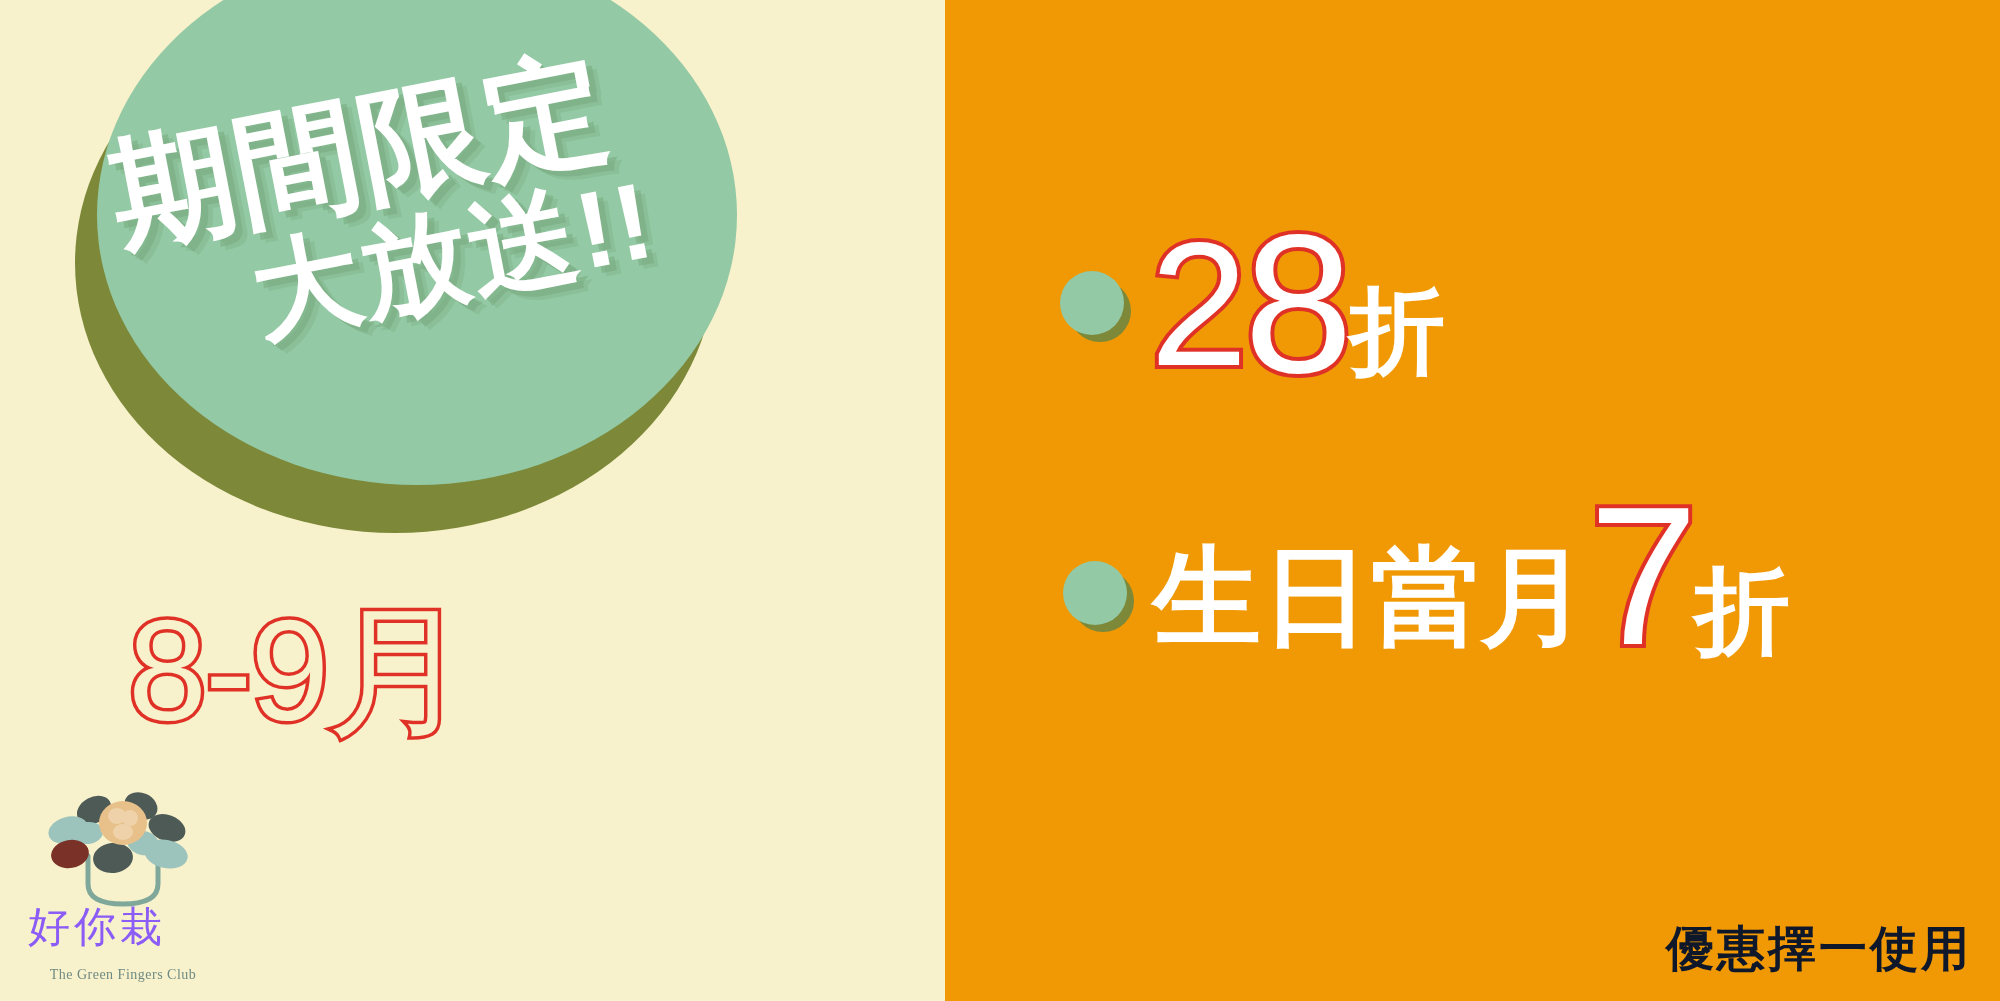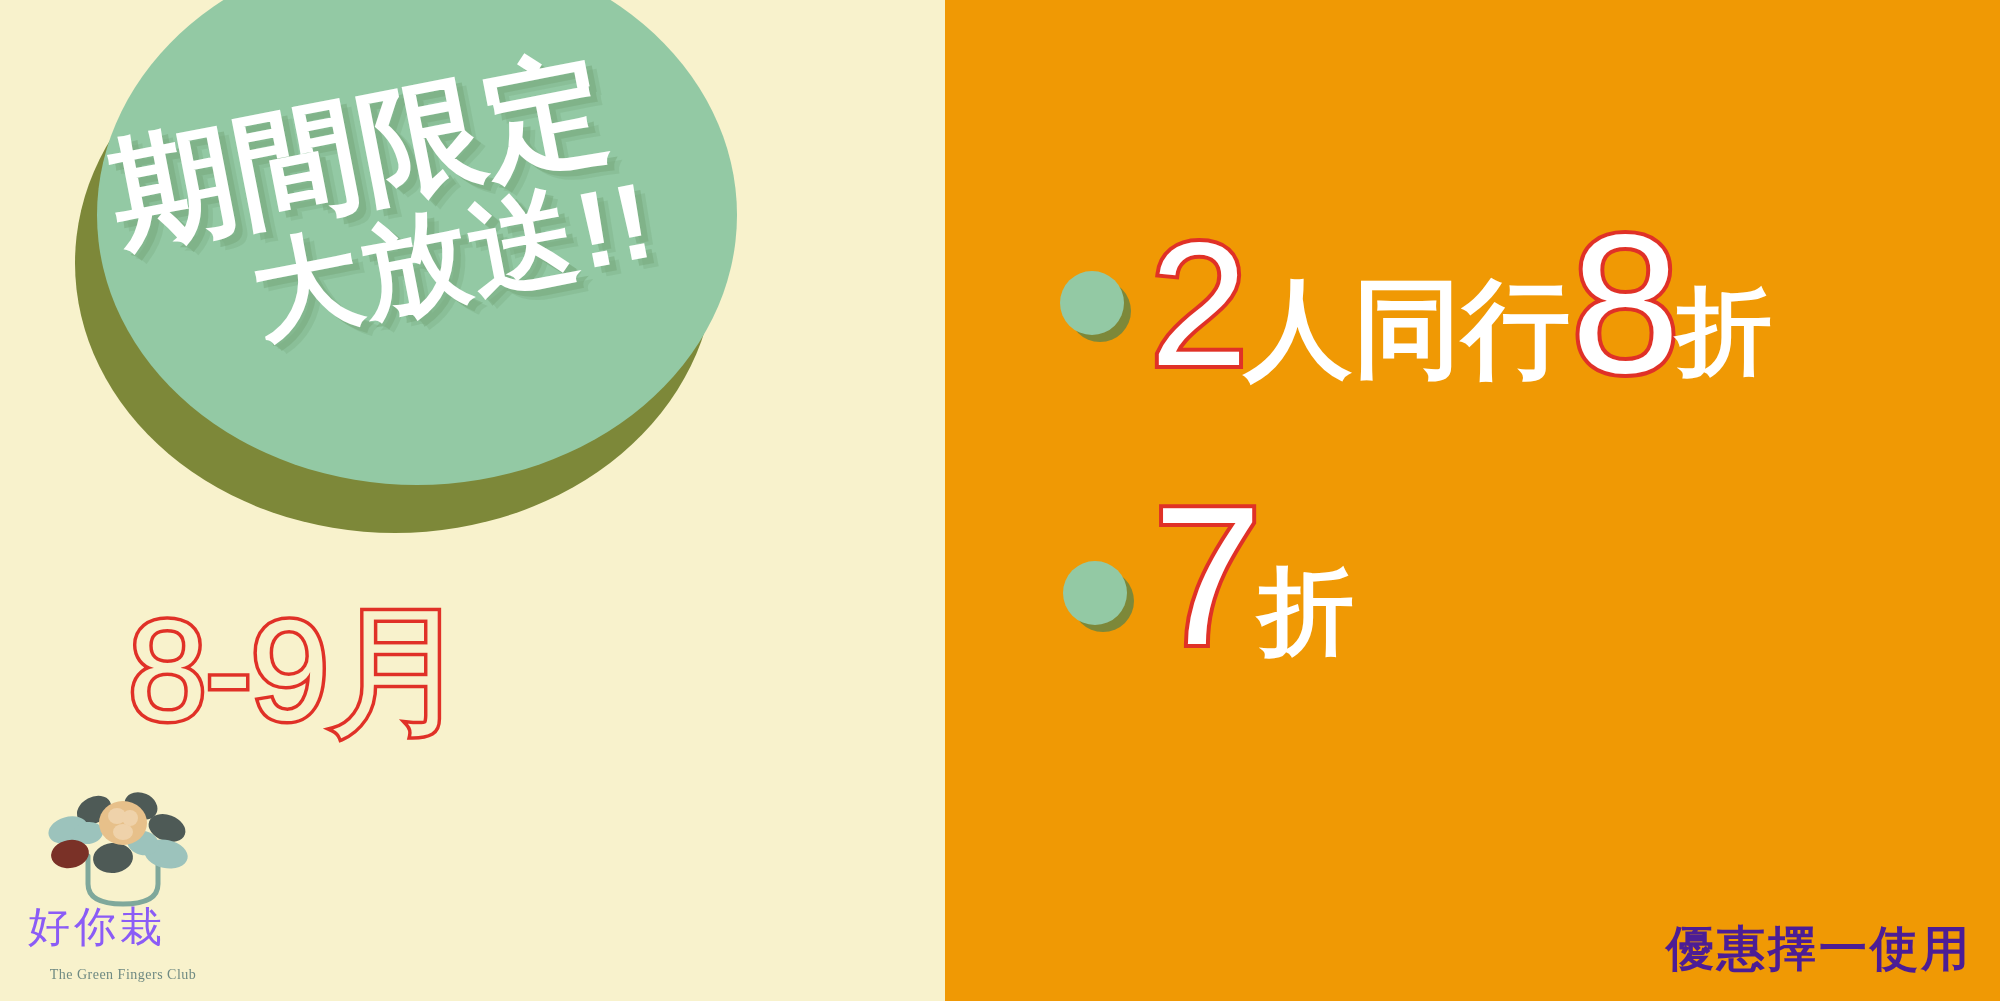--- a/index.html
+++ b/index.html
@@ -240,21 +240,21 @@
   .offer-2 .suffix-white { position: relative; top: 16px; font-size: 96px; }
 
   
   .footnote {
     position: absolute;
     right: 28px;
     bottom: 28px;
     font-size: 48px;
     font-weight: 700;
     letter-spacing: 3px;
-    color: #4c1d95;
+    color: #0f172a;
     line-height: 1;
     white-space: nowrap;
   }
 </style>
 </head>
 <body>
 
 <div class="banner">
 
   <div class="left-panel">
@@ -301,30 +301,30 @@
   <div class="right-panel">
 
     <div class="offers">
 
       <div class="offer offer-1">
         <div class="bullet">
           <div class="bullet-shadow"></div>
           <div class="bullet-dot"></div>
         </div>
         <span class="num-outline">2</span>
-        <span class="word-white">人同行</span>
         <span class="num-outline big">8</span>
         <span class="word-white suffix-white">折</span>
       </div>
 
       <div class="offer offer-2">
         <div class="bullet">
           <div class="bullet-shadow"></div>
           <div class="bullet-dot"></div>
         </div>
+        <span class="word-white">生日當月</span>
         <span class="num-outline big">7</span>
         <span class="word-white suffix-white">折</span>
       </div>
 
     </div>
 
     <div class="footnote">優惠擇一使用</div>
   </div>
 
 </div>

